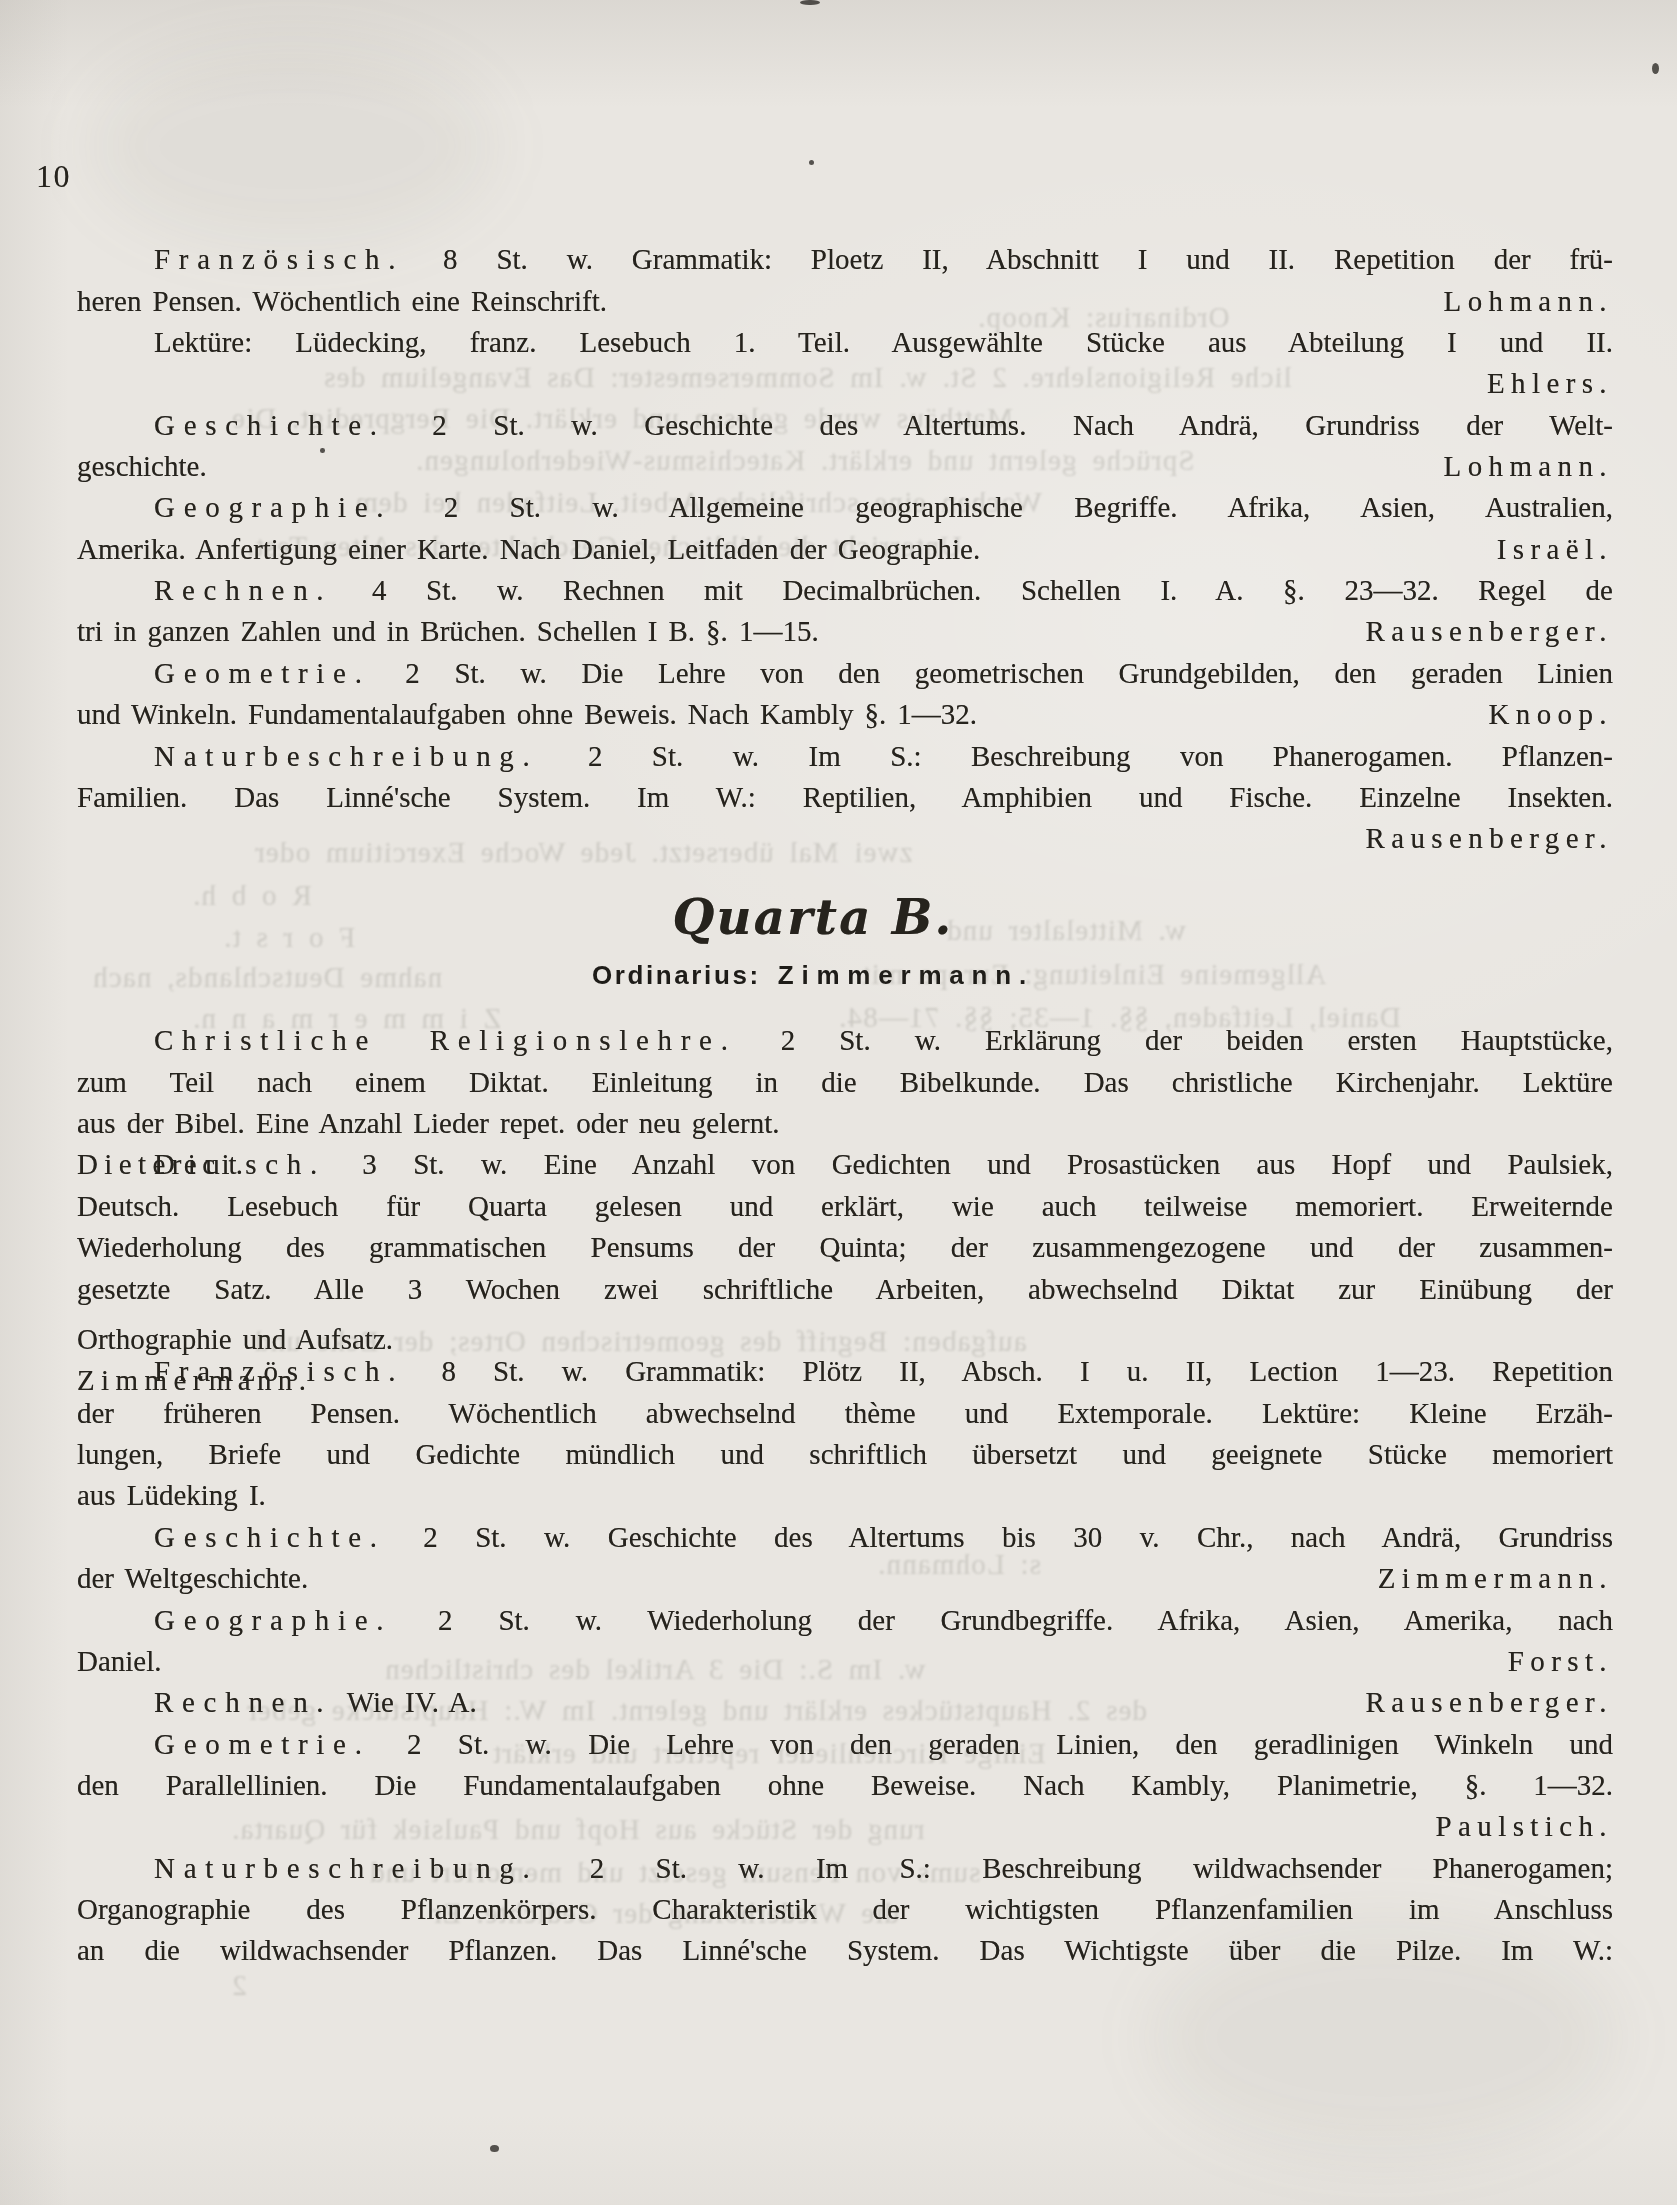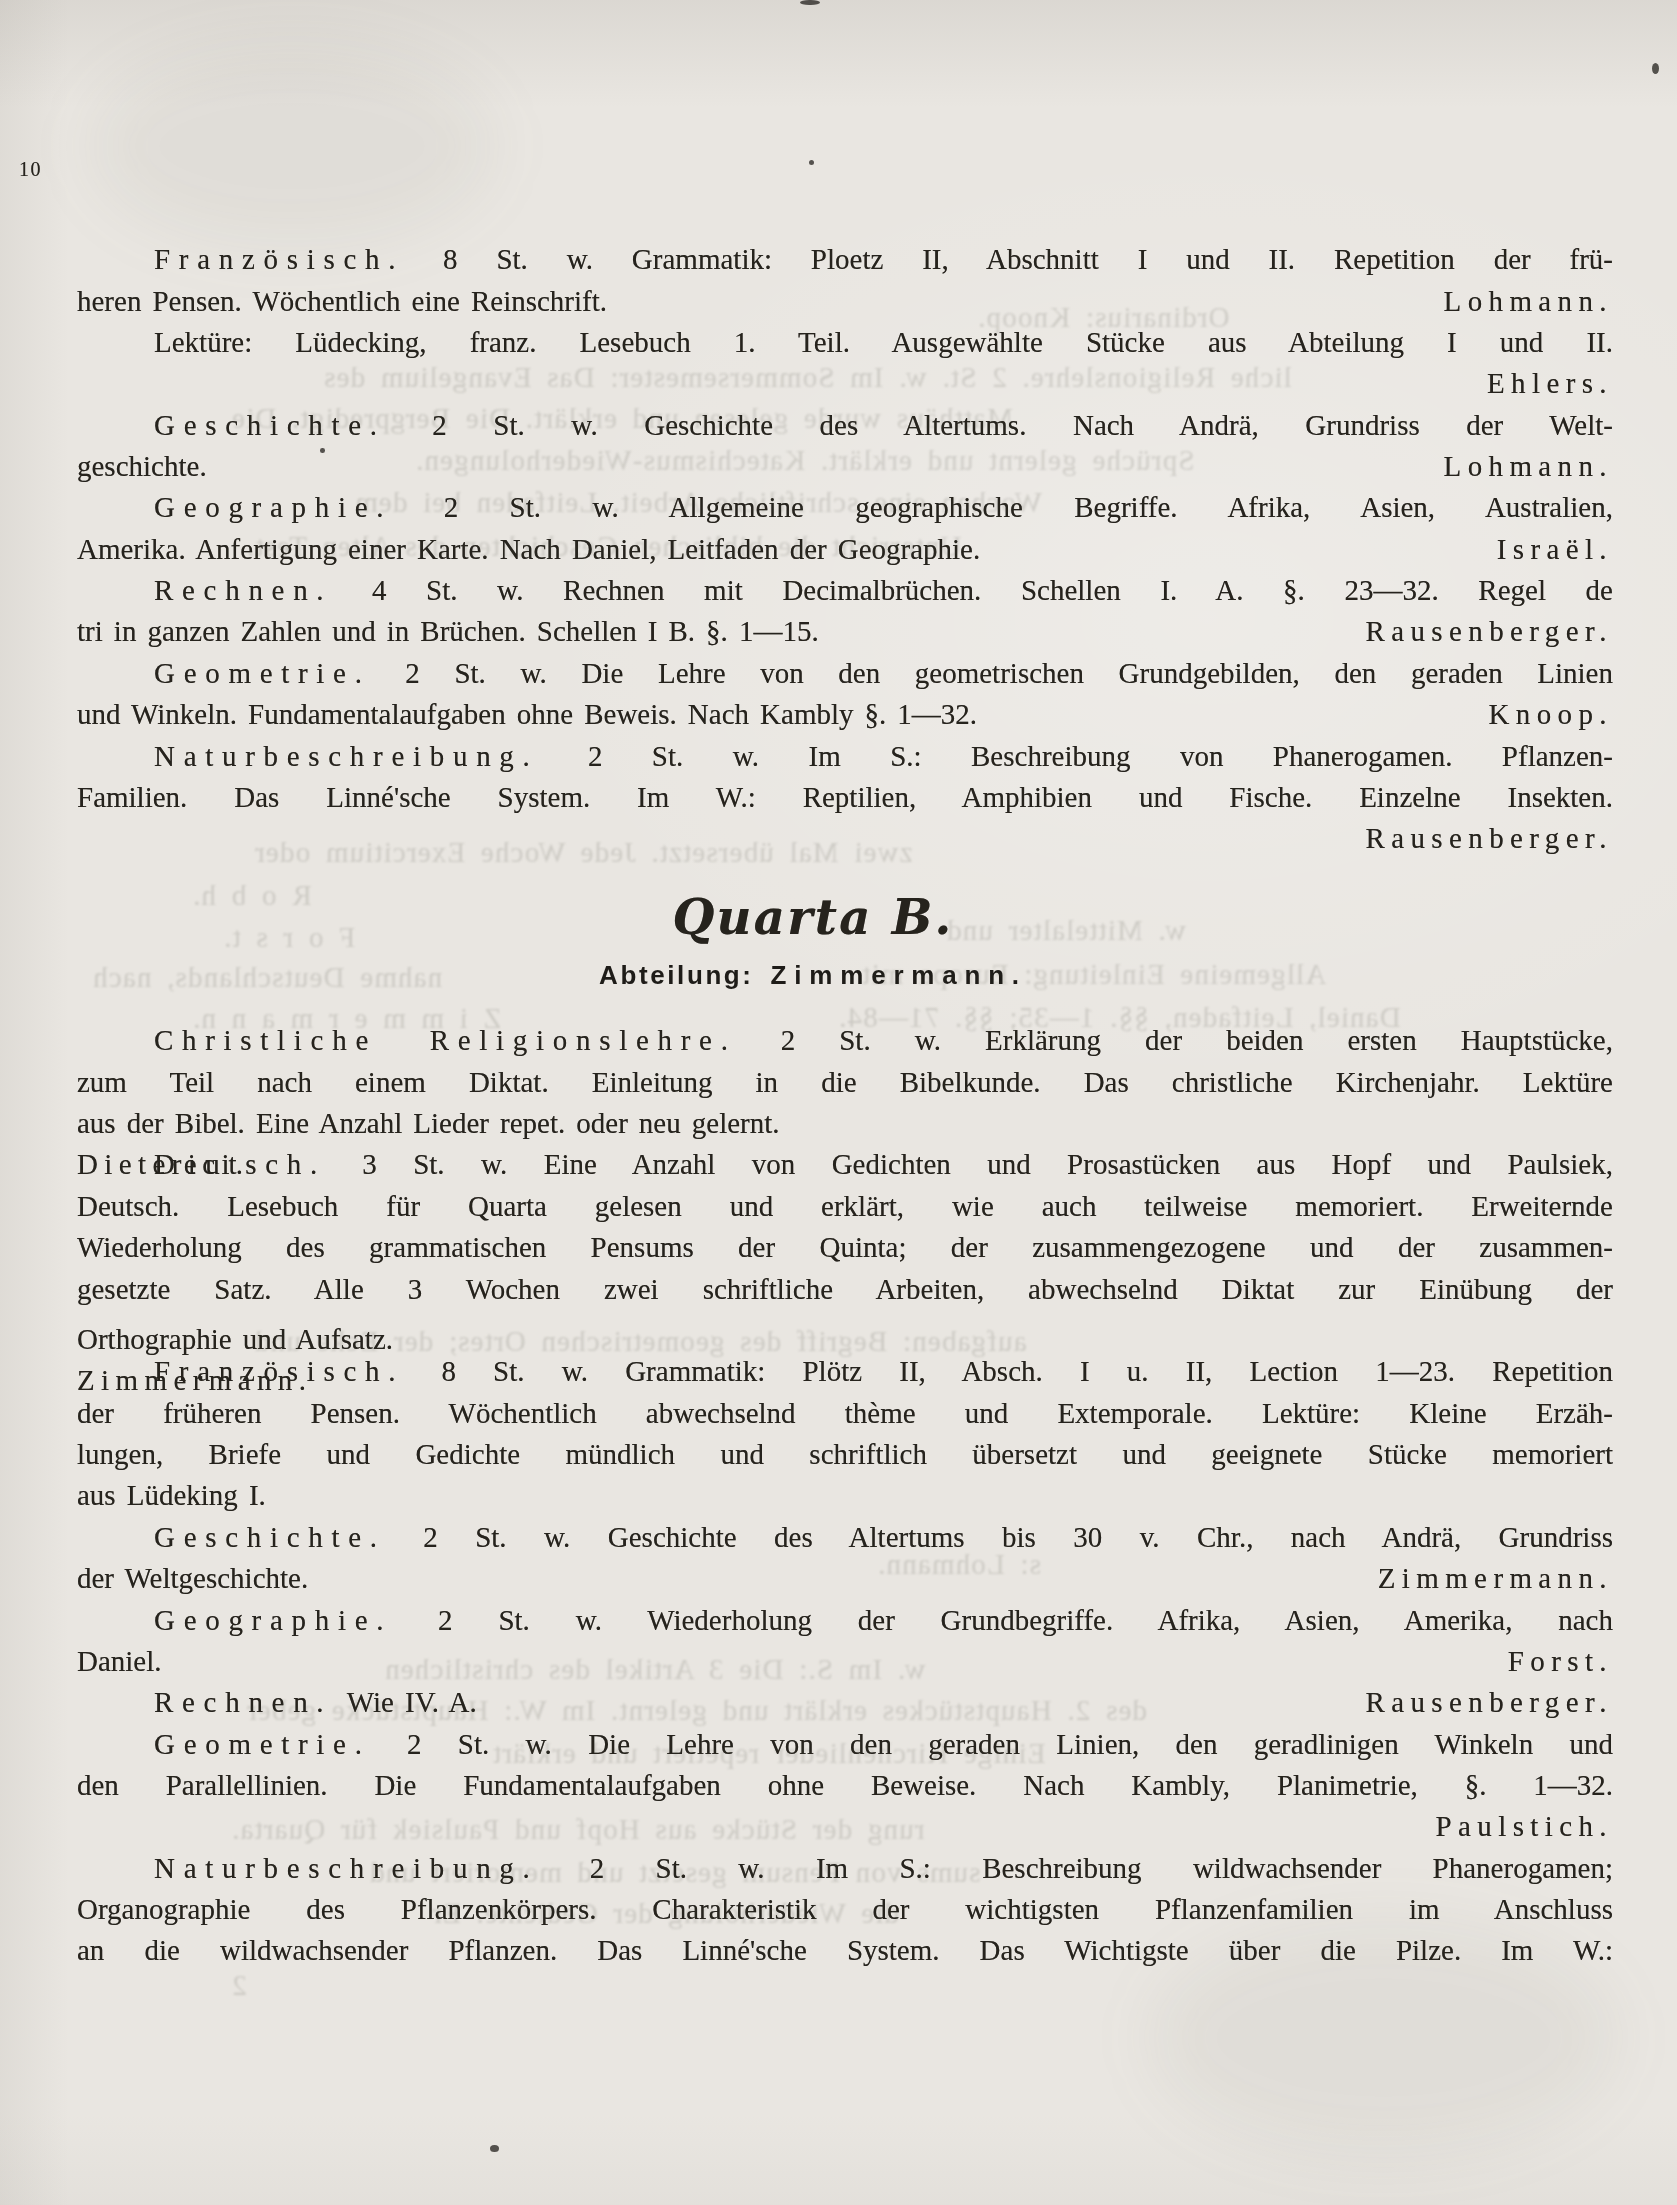--- a/index.html
+++ b/index.html
@@ -11,22 +11,22 @@
     color:#26231d;
     background:
       radial-gradient(1000px 692px at 72% 28%, rgba(255,255,255,0.22), rgba(255,255,255,0) 70%),
       linear-gradient(180deg, rgba(118,112,102,0.12), rgba(0,0,0,0) 108px),
       linear-gradient(90deg, rgba(118,112,102,0.09), rgba(0,0,0,0) 69px),
       linear-gradient(0deg, rgba(118,112,102,0.05), rgba(0,0,0,0) 92px),
       #e9e6e1;
   }
   .blotch{position:absolute;border-radius:50%;background:rgba(120,114,104,0.07);filter:blur(31px);}
   .page-number{
-    position:absolute;top:158px;left:19px;
-    font-size:20px;letter-spacing:1.5px;
+    position:absolute;top:158px;left:36px;
+    font-size:32px;letter-spacing:1.5px;
   }
   .content{position:absolute;left:77px;width:1536px;top:0;}
   .tline{
     position:absolute;left:0;width:100%;height:42px;
     font-size:29px;line-height:41px;word-spacing:3.8px;
     white-space:normal;overflow:visible;
   }
   .tline.j{text-align:justify;text-align-last:justify;}
   .tline.s{display:flex;justify-content:space-between;}
   .tline.r{display:flex;justify-content:flex-end;}
@@ -65,21 +65,21 @@
 
 <div class="page">
   <div class="blotch" style="left:92px;top:46px;width:400px;height:200px;"></div>
   <div class="blotch" style="left:1153px;top:1922px;width:461px;height:231px;"></div>
 
   <div class="page-number body-text">10</div>
 
   <div class="heading body-text">Quarta B.</div>
 
   <div class="ordinarius">
-    <span class="ord-label">Abteilung:</span><span class="ord-name">Zimmermann.</span>
+    <span class="ord-label">Ordinarius:</span><span class="ord-name">Zimmermann.</span>
   </div>
 
   <div class="content body-text" id="textContent">
       <div class="tline j ind-j" style="top: 239px;"><span class="lead">Französisch.</span> <span>8 St. w. Grammatik: Ploetz II, Abschnitt I und II. Repetition der frü-</span></div>
       <div class="tline s" style="top: 281px;">
         <span><span>heren Pensen. Wöchentlich eine Reinschrift.</span></span>
         <span class="pname">Lohmann.</span>
       </div>
       <div class="tline j ind-j" style="top: 322px;"><span>Lektüre: Lüdecking, franz. Lesebuch 1. Teil. Ausgewählte Stücke aus Abteilung I und II.</span></div>
       <div class="tline r" style="top: 363px;">

